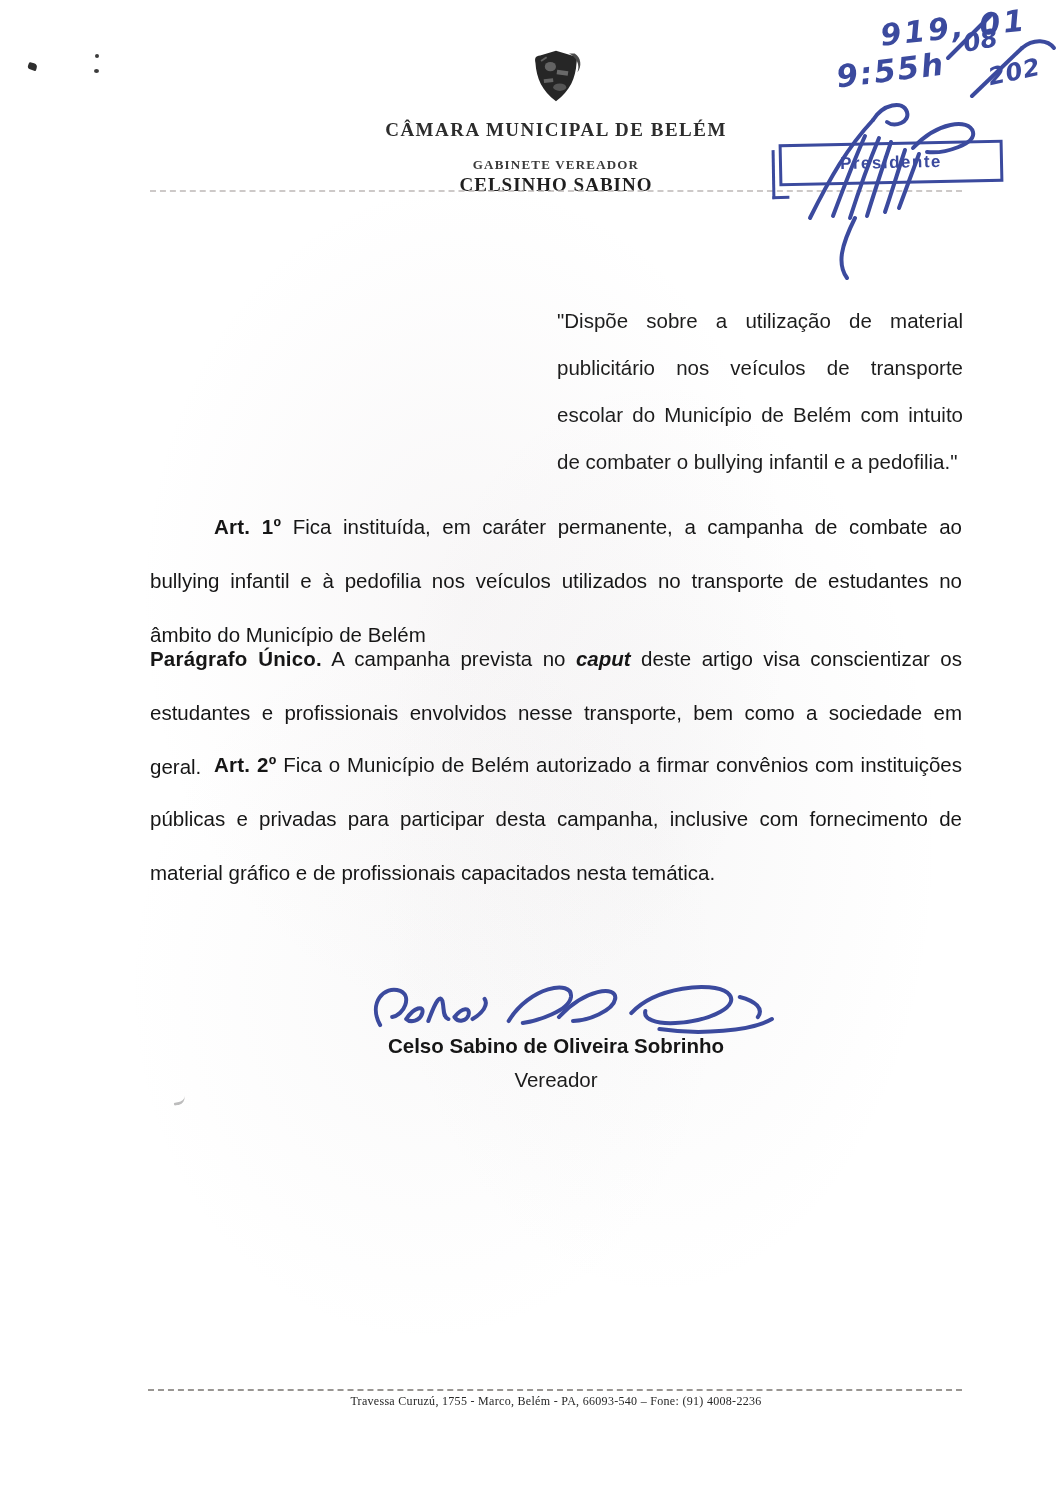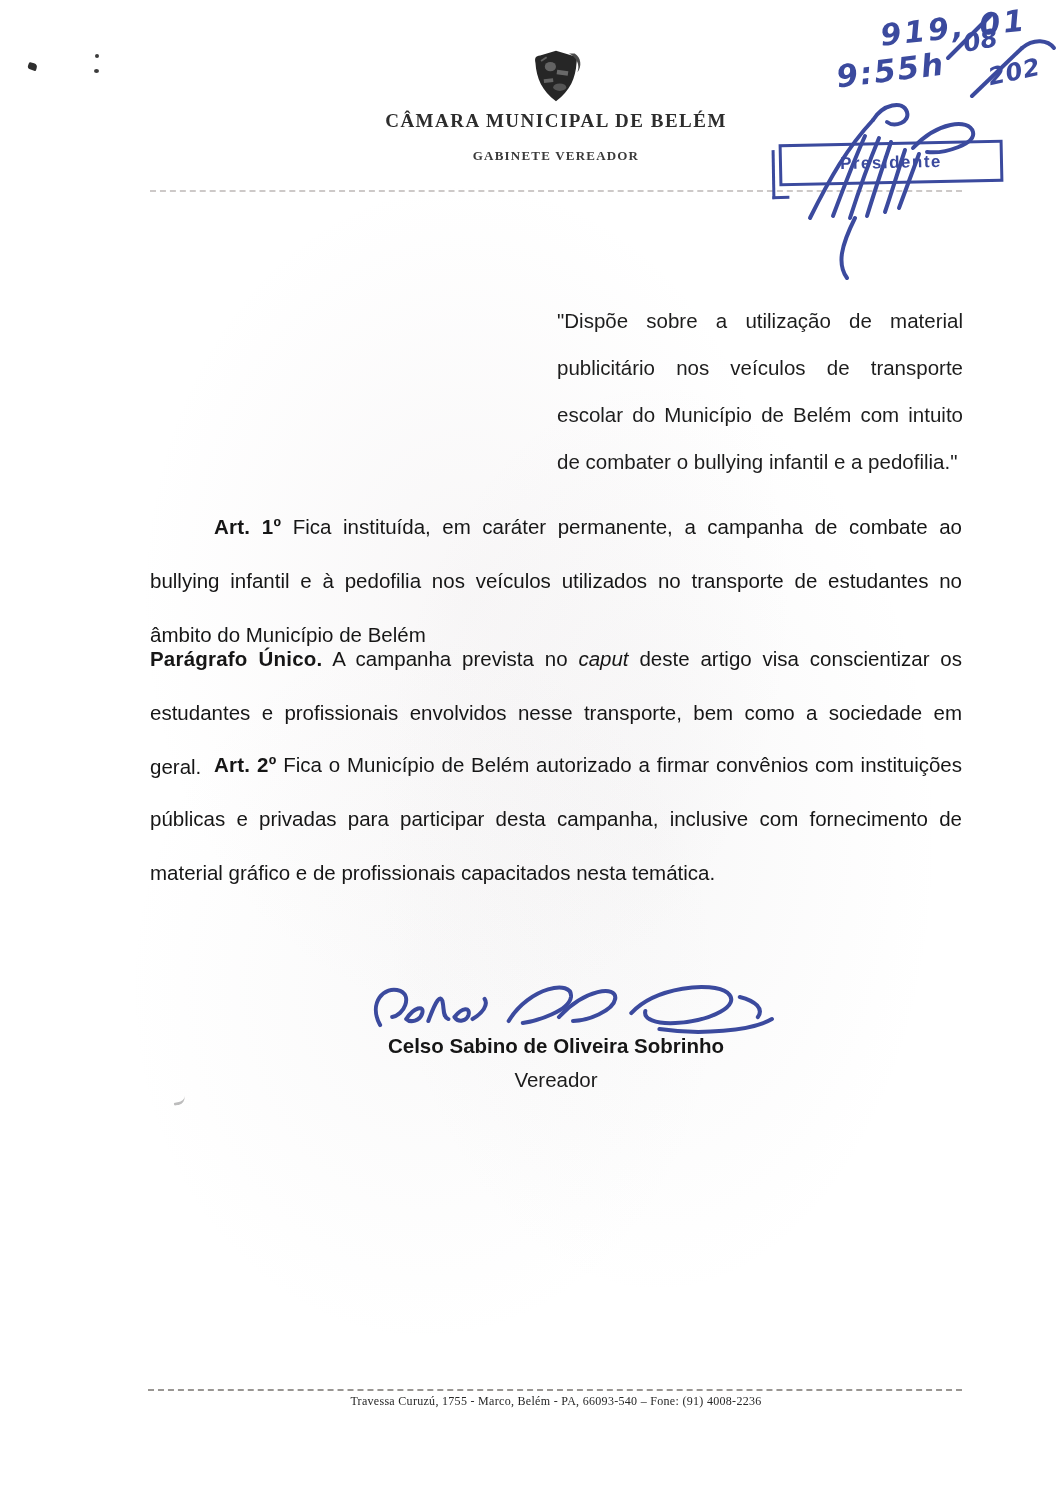--- a/index.html
+++ b/index.html
@@ -12,21 +12,21 @@
       radial-gradient(closest-side at 44% 40%, rgba(186,172,178,0.10), transparent 70%),
       radial-gradient(closest-side at 62% 56%, rgba(170,165,170,0.08), transparent 70%),
       radial-gradient(closest-side at 40% 66%, rgba(180,175,178,0.07), transparent 70%);
     overflow:hidden;
     font-family:"Liberation Sans", sans-serif;
     color:#1b1b1b;
   }
   
   .header{position:absolute;left:150px;top:48px;width:812px;text-align:center;}
   .emblem{display:inline-block;width:56px;height:56px;}
-  .org{margin-top:2px;font-family:"Liberation Serif", serif;font-size:19px;letter-spacing:1.5px;color:#2d2d2d;font-weight:600;}
+  .org{margin-top:11px;font-family:"Liberation Serif", serif;font-size:19px;letter-spacing:1.5px;color:#2d2d2d;font-weight:600;}
   .office{margin-top:16px;font-family:"Liberation Serif", serif;font-size:13px;letter-spacing:1.2px;color:#3a3a3a;font-weight:600;}
   .chief{margin-top:1px;font-family:"Liberation Serif", serif;font-size:19px;letter-spacing:1px;font-weight:bold;color:#1f1f1f;}
   .rule-top{position:absolute;left:150px;top:190px;width:812px;border-top:2px dashed #bdb8b6;opacity:.75;}
   .rule-bottom{position:absolute;left:148px;top:1389px;width:814px;border-top:2px dashed #8f8b87;opacity:.9;}
 
   
   .ink{position:absolute;color:#3b4a9e;font-family:"DejaVu Sans", sans-serif;font-style:italic;font-weight:bold;}
   .hw-protocol{left:880px;top:10px;font-size:30px;transform:rotate(-6deg);letter-spacing:3px;}
   .hw-fraction-top{left:963px;top:26px;font-size:25px;transform:rotate(-10deg);}
   .hw-fraction-bottom{left:988px;top:58px;font-size:24px;transform:rotate(-12deg);letter-spacing:1px;}
@@ -51,21 +51,21 @@
     position:absolute;left:557px;top:297px;width:406px;
     font-size:20.5px;line-height:47px;text-align:justify;color:#1d1d1d;
   }
   .para{position:absolute;left:150px;width:812px;font-size:20.5px;line-height:54px;text-align:justify;margin:0;color:#161616;}
   .para.indent{text-indent:64px;}
   .p-art1{top:500px;}
   .p-paragrafo{top:632px;}
   .p-art2{top:738px;}
   .p-art3{top:887px;}
   .para b{letter-spacing:.2px;}
-  .it{font-style:italic;}
+  .it{font-style:italic;font-weight:bold;}
 
   
   .main-signature{position:absolute;left:358px;top:976px;width:432px;height:68px;}
   .sig-name{position:absolute;left:150px;top:1034px;width:812px;text-align:center;font-weight:bold;font-size:20.5px;color:#161616;}
   .sig-role{position:absolute;left:150px;top:1068px;width:812px;text-align:center;font-size:20.5px;color:#1c1c1c;}
 
   
   .footer-text{
     position:absolute;left:150px;top:1394px;width:812px;text-align:center;
     font-family:"Liberation Serif", serif;font-size:12px;color:#262626;letter-spacing:.3px;
@@ -92,20 +92,21 @@
       <path d="M30,3 L47,8 C52,9 53,10 52,16 C51,32 45,46 30,57 C15,46 9,32 8,16 C7,10 8,9 13,8 Z" fill="#262626"></path>
       <path d="M44,6 C52,10 56,18 53,26 C58,20 57,10 50,6 Z" fill="#4a4a4a"></path>
       <ellipse cx="24" cy="20" rx="6" ry="5" fill="#6e6e6e" opacity="0.85"></ellipse>
       <rect x="31" y="24" width="12" height="5" fill="#7a7a7a" opacity="0.8" transform="rotate(8 37 26)"></rect>
       <rect x="17" y="33" width="10" height="4" fill="#808080" opacity="0.7" transform="rotate(-6 22 35)"></rect>
       <ellipse cx="34" cy="42" rx="7" ry="4" fill="#6a6a6a" opacity="0.7"></ellipse>
       <path d="M14,14 L20,10" stroke="#8a8a8a" stroke-width="2" opacity="0.6"></path>
     </svg>
     <div class="org">CÂMARA MUNICIPAL DE BELÉM</div>
     <div class="office">GABINETE VEREADOR</div>
+    <div class="chief">CELSINHO SABINO</div>
   </div>
   <div class="rule-top"></div>
 
   <div class="ink hw-protocol">919, 01</div>
   <svg class="slashes" viewBox="0 0 130 110">
     <path d="M18,58 L60,16" stroke="#3b4a9e" stroke-width="4" fill="none" stroke-linecap="round"></path>
     <path d="M42,96 L92,48" stroke="#3b4a9e" stroke-width="4" fill="none" stroke-linecap="round"></path>
     <path d="M92,48 C104,38 118,40 124,48" stroke="#3b4a9e" stroke-width="4" fill="none" stroke-linecap="round"></path>
   </svg>
   <div class="ink hw-fraction-top">08</div>

